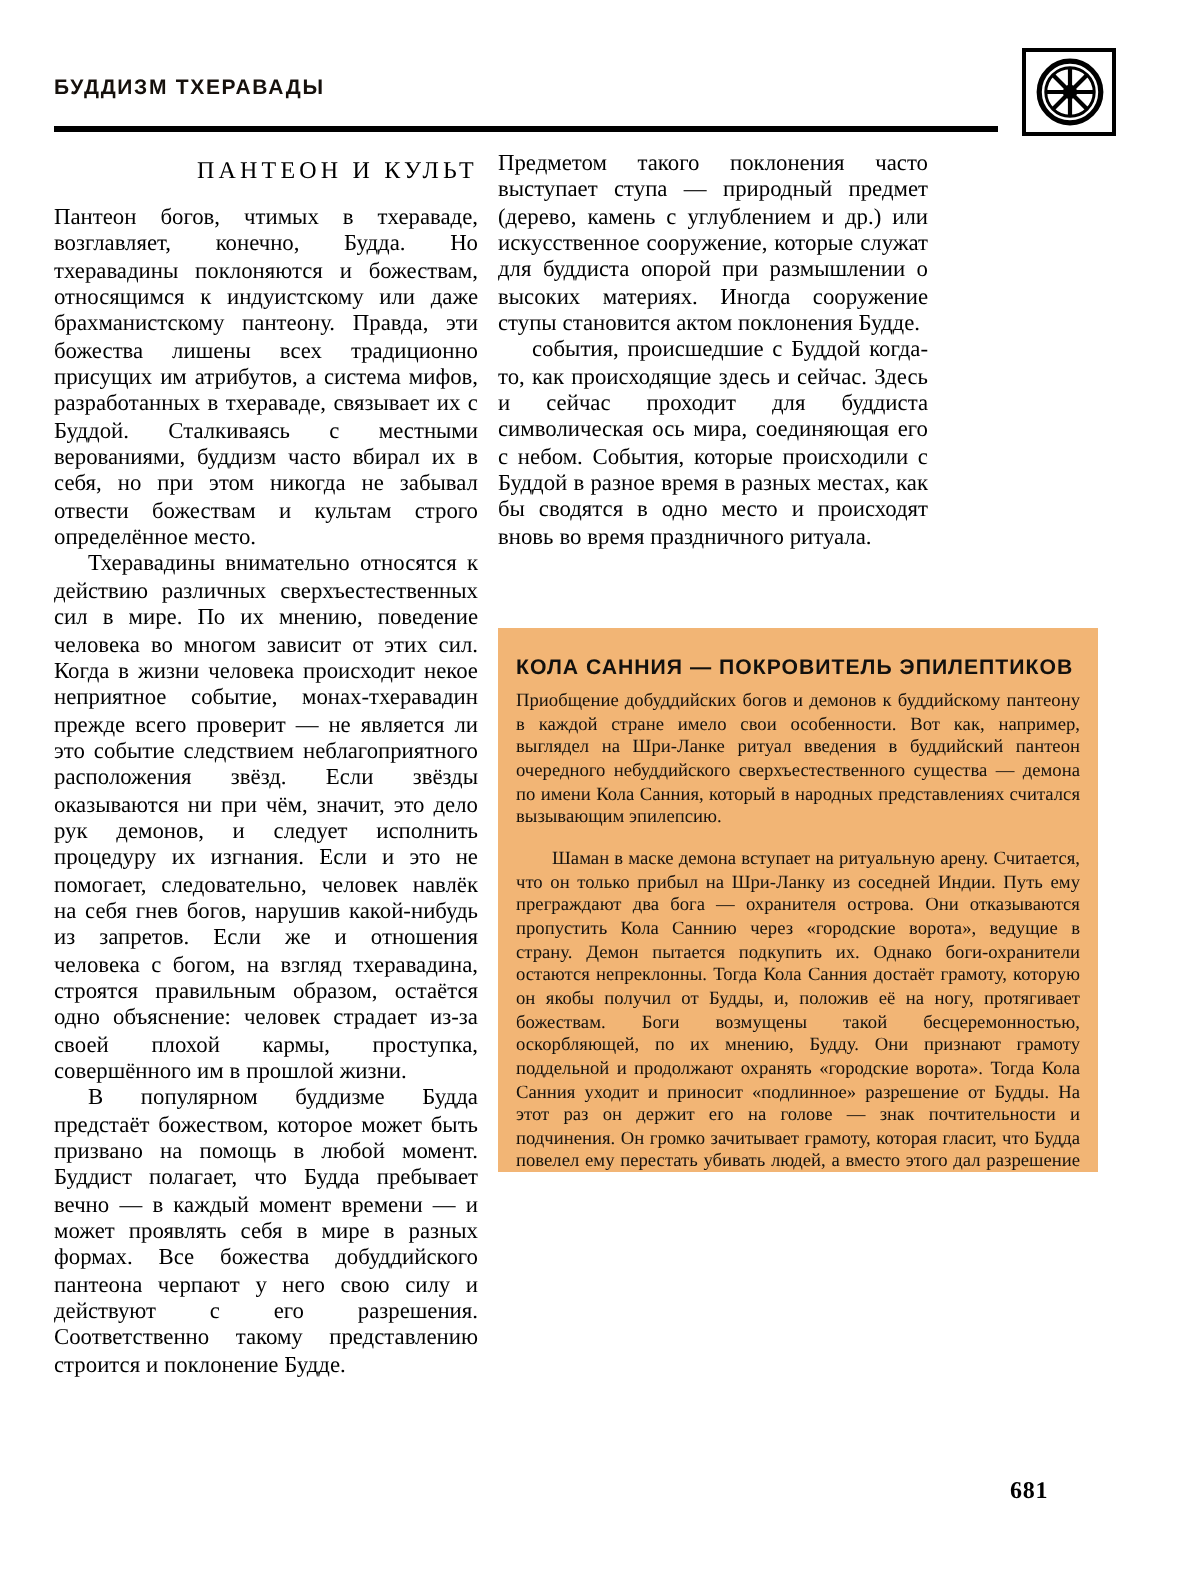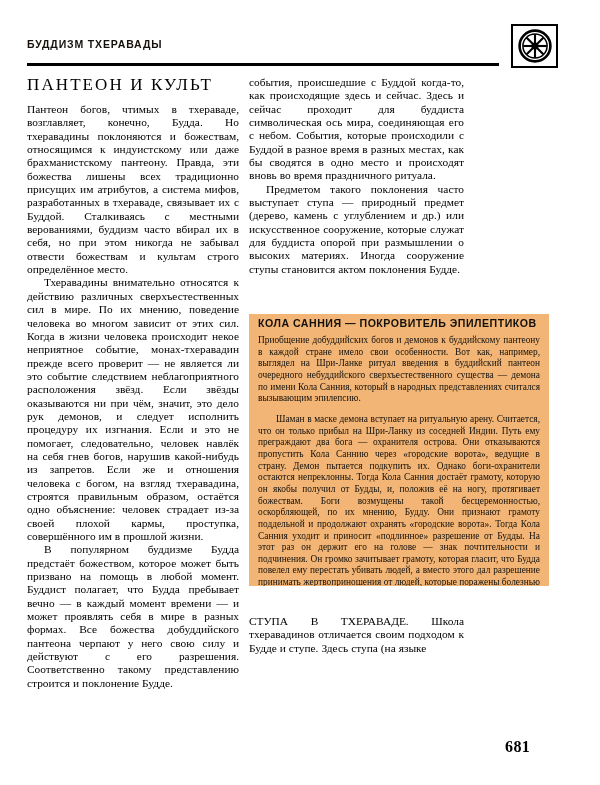--- a/index.html
+++ b/index.html
@@ -82,26 +82,27 @@
     width: 215px;
   }
   .col-right-bottom {
     left: 249px;
     top: 604px;
     width: 215px;
   }
 
   .section-title {
     font-family: "Liberation Serif", "DejaVu Serif", serif;
-    font-size: 17px;
+    font-size: 12px;
     font-weight: 400;
     letter-spacing: 2.1px;
     margin: 0 0 9px 0;
     line-height: 18px;
     white-space: nowrap;
+    text-align: right;
   }
 
   p.body-text {
     margin: 0;
     font-size: 11.4px;
     line-height: 13.35px;
     text-align: justify;
     text-justify: inter-word;
     hyphens: manual;
     word-spacing: 0.1px;
@@ -114,21 +115,21 @@
 
   
   .sidebar-box {
     position: absolute;
     left: 249px;
     top: 314px;
     width: 300px;
     height: 272px;
     background: #f2b575;
     box-sizing: border-box;
-    padding: 3px 9px 6px 9px;
+    padding: 14px 9px 6px 9px;
     overflow: hidden;
   }
   .sidebar-title {
     font-family: "Liberation Sans", "DejaVu Sans", sans-serif;
     font-size: 10.6px;
     font-weight: 700;
     letter-spacing: 0.5px;
     color: #12100d;
     margin: 0 0 5px 0;
     line-height: 13px;
@@ -147,21 +148,21 @@
     margin-top: 9px;
     text-indent: 18px;
   }
 
   
   .folio {
     position: absolute;
     left: 505px;
     top: 738px;
     width: 70px;
-    font-size: 16px;
+    font-size: 12px;
     font-weight: 700;
     letter-spacing: 0.4px;
     text-align: left;
   }
 </style>
 </head>
 <body>
 
 <div class="page">
 
@@ -187,29 +188,28 @@
   </div>
 
   <div class="col col-left">
     <h1 class="section-title">ПАНТЕОН  И  КУЛЬТ</h1>
     <p class="body-text no-indent">Пантеон богов, чтимых в тхераваде, возглавляет, конечно, Будда. Но тхеравадины поклоняются и божествам, относящимся к индуистскому или даже брахманистскому пантеону. Правда, эти божества лишены всех традиционно присущих им атрибутов, а система мифов, разработанных в тхераваде, связывает их с Буддой. Сталкиваясь с местными верованиями, буддизм часто вбирал их в себя, но при этом никогда не забывал отвести божествам и культам строго определённое место.</p>
     <p class="body-text">Тхеравадины внимательно относятся к действию различных сверхъестественных сил в мире. По их мнению, поведение человека во многом зависит от этих сил. Когда в жизни человека происходит некое неприятное событие, монах-тхеравадин прежде всего проверит — не является ли это событие следствием неблагоприятного расположения звёзд. Если звёзды оказываются ни при чём, значит, это дело рук демонов, и следует исполнить процедуру их изгнания. Если и это не помогает, следовательно, человек навлёк на себя гнев богов, нарушив какой-нибудь из запретов. Если же и отношения человека с богом, на взгляд тхеравадина, строятся правильным образом, остаётся одно объяснение: человек страдает из-за своей плохой кармы, проступка, совершённого им в прошлой жизни.</p>
     <p class="body-text">В популярном буддизме Будда предстаёт божеством, которое может быть призвано на помощь в любой момент. Буддист полагает, что Будда пребывает вечно — в каждый момент времени — и может проявлять себя в мире в разных формах. Все божества добуддийского пантеона черпают у него свою силу и действуют с его разрешения. Соответственно такому представлению строится и поклонение Будде.</p>
   </div>
 
   <div class="col col-right-top">
+    <p class="body-text">Предметом такого поклонения часто выступает ступа — природный предмет (дерево, камень с углублением и др.) или искусственное сооружение, которые служат для буддиста опорой при размышлении о высоких материях. Иногда сооружение ступы становится актом поклонения Будде.</p>
     <p class="body-text no-indent">события, происшедшие с Буддой когда-то, как происходящие здесь и сейчас. Здесь и сейчас проходит для буддиста символическая ось мира, соединяющая его с небом. События, которые происходили с Буддой в разное время в разных местах, как бы сводятся в одно место и происходят вновь во время праздничного ритуала.</p>
-    <p class="body-text">Предметом такого поклонения часто выступает ступа — природный предмет (дерево, камень с углублением и др.) или искусственное сооружение, которые служат для буддиста опорой при размышлении о высоких материях. Иногда сооружение ступы становится актом поклонения Будде.</p>
   </div>
 
   <aside class="sidebar-box">
     <h2 class="sidebar-title">КОЛА САННИЯ — ПОКРОВИТЕЛЬ ЭПИЛЕПТИКОВ</h2>
     <p>Приобщение добуддийских богов и демонов к буддийскому пантеону в каждой стране имело свои особенности. Вот как, например, выглядел на Шри-Ланке ритуал введения в буддийский пантеон очередного небуддийского сверхъестественного существа — демона по имени Кола Санния, который в народных представлениях считался вызывающим эпилепсию.</p>
     <p class="second">Шаман в маске демона вступает на ритуальную арену. Считается, что он только прибыл на Шри-Ланку из соседней Индии. Путь ему преграждают два бога — охранителя острова. Они отказываются пропустить Кола Саннию через «городские ворота», ведущие в страну. Демон пытается подкупить их. Однако боги-охранители остаются непреклонны. Тогда Кола Санния достаёт грамоту, которую он якобы получил от Будды, и, положив её на ногу, протягивает божествам. Боги возмущены такой бесцеремонностью, оскорбляющей, по их мнению, Будду. Они признают грамоту поддельной и продолжают охранять «городские ворота». Тогда Кола Санния уходит и приносит «подлинное» разрешение от Будды. На этот раз он держит его на голове — знак почтительности и подчинения. Он громко зачитывает грамоту, которая гласит, что Будда повелел ему перестать убивать людей, а вместо этого дал разрешение принимать жертвоприношения от людей, которые поражены болезнью и ищут спасения от неё. На этот раз боги-охранители открывают «ворота» и впускают Кола Саннию.</p>
   </aside>
 
   <div class="col col-right-bottom">
-    <p class="body-text gap">СТУПА В ТХЕРАВАДЕ. Школа тхеравадинов отличается своим подходом к Будде и ступе. Здесь ступа (на языке</p>
   </div>
 
   <div class="folio">681</div>
 
 </div>
 
 </body></html>

